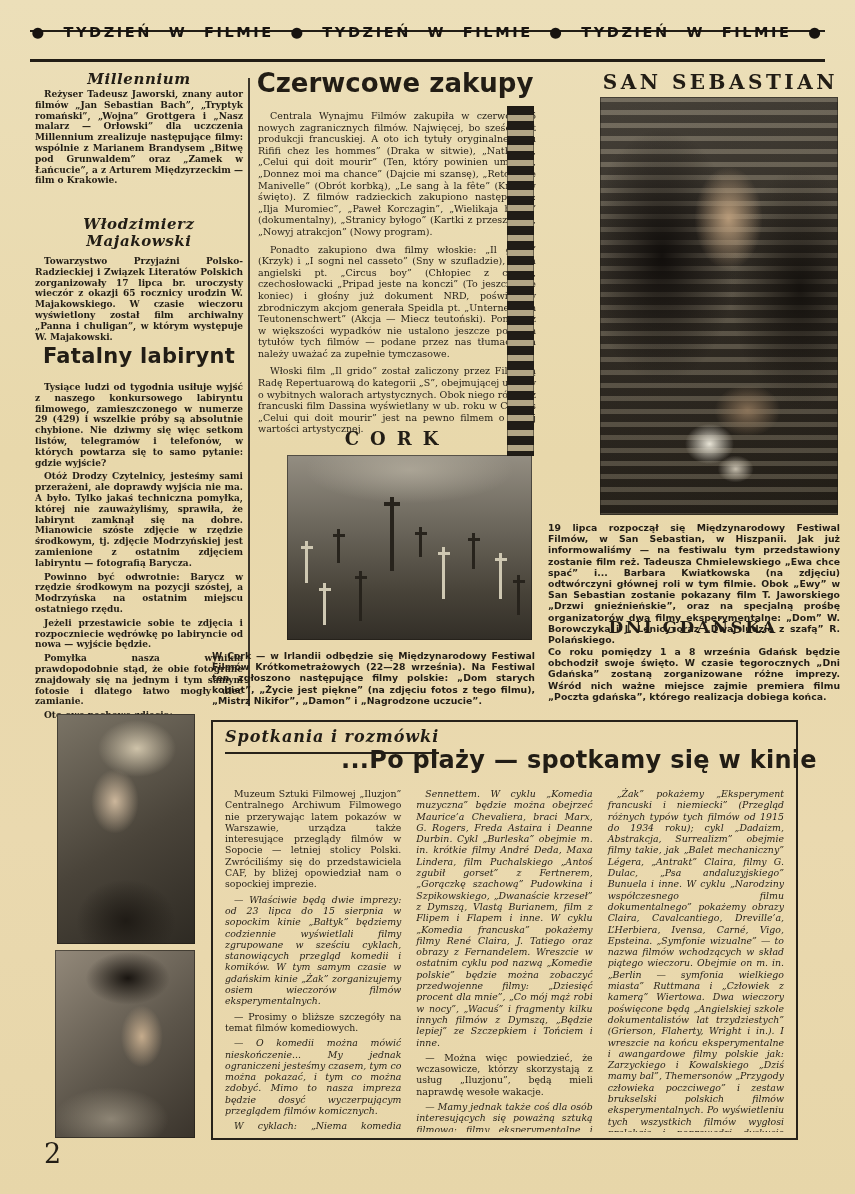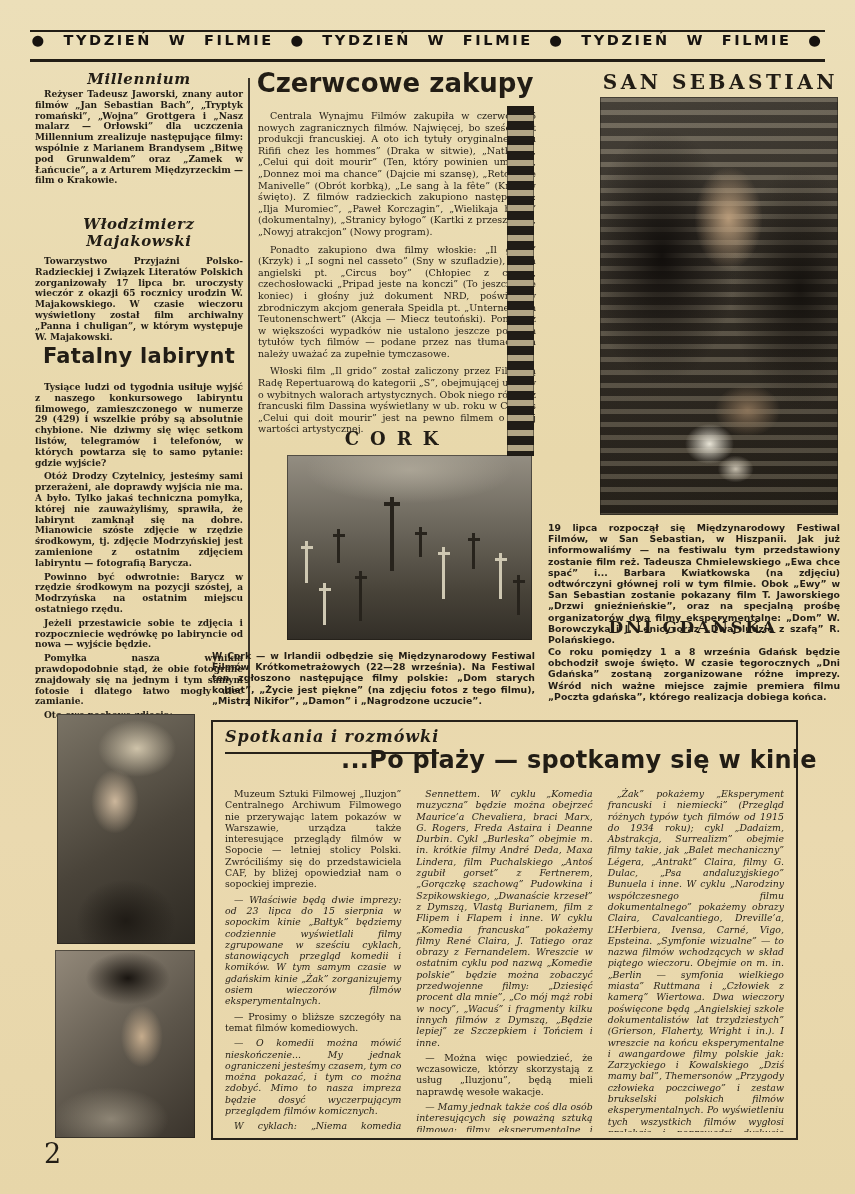--- a/index.html
+++ b/index.html
@@ -7,21 +7,21 @@
   .page{
     position:relative; width:855px; height:1194px; margin:0 auto;
     background:linear-gradient(180deg,#ecdfb9 0%,#e8d8ab 38%,#ead9af 70%,#e7d6a9 100%);
     color:#221d15; overflow:hidden;
     font-family:"DejaVu Serif","Liberation Serif",serif;
   }
   .abs{position:absolute;}
   
   .rule{background:#221d15;}
   .masthead{
-    left:30px; top:32px; width:795px; text-align:center; white-space:nowrap;
+    left:30px; top:24px; width:795px; text-align:center; white-space:nowrap;
     font-family:"DejaVu Sans","Liberation Sans",sans-serif;
     font-weight:700; font-size:14.5px; letter-spacing:2.6px; word-spacing:9px; color:#171310;
   }
   
   .vrule{width:1.5px; background:#3c362b;}
   
   .lcol{left:35px; width:208px;}
   .h-italic{
     font-weight:700; font-style:italic; font-size:15px; text-align:center; letter-spacing:.6px;
   }

